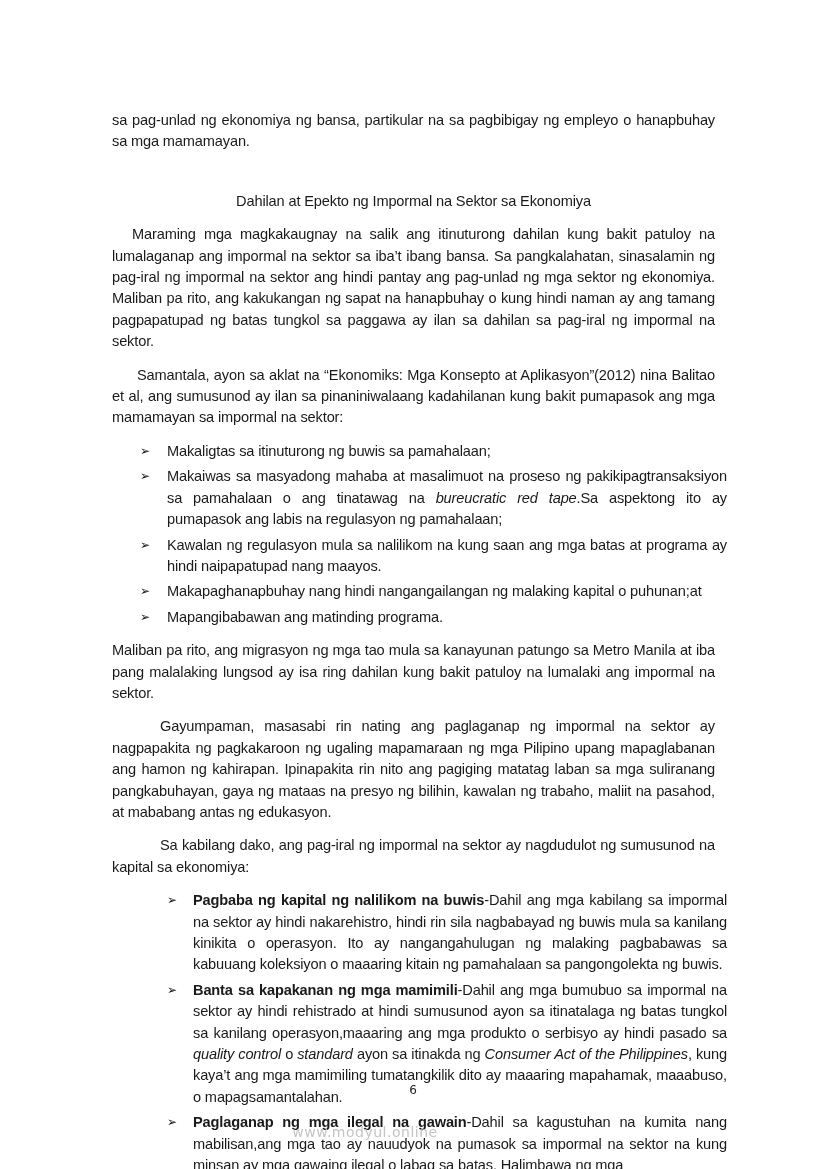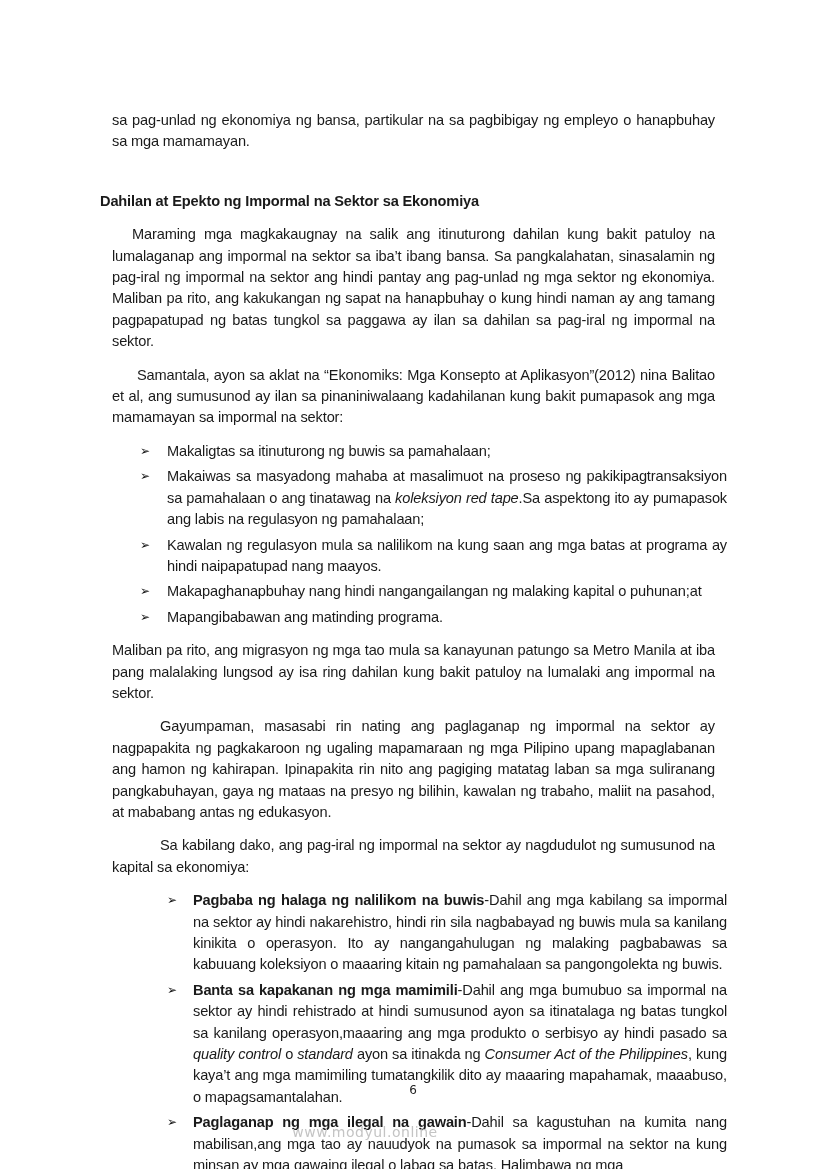--- a/index.html
+++ b/index.html
@@ -5,21 +5,21 @@
   html, body { margin: 0; padding: 0; background: #ffffff; }
   body { width: 826px; height: 1169px; position: relative; overflow: hidden; }
   .page {
     position: absolute; left: 100px; top: 98px; width: 627px;
     font-family: "Liberation Sans", sans-serif;
     font-size: 14.6px; line-height: 21.4px; color: #1a1a1a;
     letter-spacing: -0.15px;
   }
   p { margin: 12px; text-align: justify; }
   .gap-lg { height: 26px; }
-  h2 { margin: 0 0 0 0; font-size: 14.6px; font-weight: bold; line-height: 21.4px; }
+  h2 { margin: 0 0 0 0; font-size: 14.6px; font-weight: normal; line-height: 21.4px; text-align: center; }
   .indent1 { text-indent: 20px; }
   .indent2 { text-indent: 25px; }
   .indent3 { text-indent: 48px; }
   .space-above { margin-top: 4px; }
   ul.bullets { list-style: none; margin: 2px 0 0 0; padding: 0; }
   ul.bullets li { position: relative; text-align: justify; margin-bottom: 4px; }
   ul.lvl1 li { padding-left: 67px; }
   ul.lvl1 .arrow { position: absolute; left: 40px; top: 0; }
   ul.lvl2 li { padding-left: 93px; }
   ul.lvl2 .arrow { position: absolute; left: 67px; top: 0; }
@@ -45,21 +45,21 @@
   <p class="indent1">Maraming mga magkakaugnay na salik ang itinuturong dahilan kung bakit patuloy na lumalaganap ang impormal na sektor sa iba’t ibang bansa. Sa pangkalahatan, sinasalamin ng pag-iral ng impormal na sektor ang hindi pantay ang pag-unlad ng mga sektor ng ekonomiya. Maliban pa rito, ang kakukangan ng sapat na hanapbuhay o kung hindi naman ay ang tamang pagpapatupad ng batas tungkol sa paggawa ay ilan sa dahilan sa pag-iral ng impormal na sektor.</p>
   <p class="indent2 space-above">Samantala, ayon sa aklat na “Ekonomiks: Mga Konsepto at Aplikasyon”(2012) nina Balitao et al, ang sumusunod ay ilan sa pinaniniwalaang kadahilanan kung bakit pumapasok ang mga mamamayan sa impormal na sektor:</p>
 
   <ul class="bullets lvl1">
     <li>
       <span class="arrow">➢</span>
       <span>Makaligtas sa itinuturong ng buwis sa pamahalaan;</span>
     </li>
     <li>
       <span class="arrow">➢</span>
-      <span>Makaiwas sa masyadong mahaba at masalimuot na proseso ng pakikipagtransaksiyon sa pamahalaan o ang tinatawag na </span><i>koleksiyon red tape</i><span>.Sa aspektong ito ay pumapasok ang labis na regulasyon ng pamahalaan;</span>
+      <span>Makaiwas sa masyadong mahaba at masalimuot na proseso ng pakikipagtransaksiyon sa pamahalaan o ang tinatawag na </span><i>bureucratic red tape</i><span>.Sa aspektong ito ay pumapasok ang labis na regulasyon ng pamahalaan;</span>
     </li>
     <li>
       <span class="arrow">➢</span>
       <span>Kawalan ng regulasyon mula sa nalilikom na kung saan  ang mga batas at programa ay hindi naipapatupad nang maayos.</span>
     </li>
     <li>
       <span class="arrow">➢</span>
       <span>Makapaghanapbuhay nang hindi nangangailangan ng malaking kapital o puhunan;at</span>
     </li>
     <li>
@@ -68,21 +68,21 @@
     </li>
   </ul>
 
   <p>Maliban pa rito, ang migrasyon ng mga tao mula sa kanayunan patungo sa Metro Manila at iba pang malalaking lungsod ay isa ring dahilan kung bakit patuloy na lumalaki ang impormal na sektor.</p>
   <p class="indent3 space-above">Gayumpaman, masasabi rin nating ang paglaganap ng impormal na sektor ay nagpapakita ng pagkakaroon ng ugaling mapamaraan ng mga Pilipino upang mapaglabanan ang hamon ng kahirapan. Ipinapakita rin nito ang pagiging matatag laban sa mga suliranang pangkabuhayan, gaya ng mataas na presyo ng bilihin, kawalan ng trabaho, maliit na pasahod, at mababang antas ng edukasyon.</p>
   <p class="indent3 space-above">Sa kabilang dako, ang pag-iral ng impormal na sektor ay nagdudulot ng sumusunod na kapital sa ekonomiya:</p>
 
   <ul class="bullets lvl2">
     <li>
       <span class="arrow">➢</span>
-      <b>Pagbaba ng halaga ng nalilikom na buwis</b><span>-Dahil ang mga kabilang sa impormal na sektor ay hindi nakarehistro, hindi rin sila nagbabayad ng buwis mula sa kanilang kinikita o operasyon. Ito ay nangangahulugan ng malaking pagbabawas sa kabuuang koleksiyon o maaaring kitain ng  pamahalaan sa pangongolekta ng buwis.</span>
+      <b>Pagbaba ng kapital ng nalilikom na buwis</b><span>-Dahil ang mga kabilang sa impormal na sektor ay hindi nakarehistro, hindi rin sila nagbabayad ng buwis mula sa kanilang kinikita o operasyon. Ito ay nangangahulugan ng malaking pagbabawas sa kabuuang koleksiyon o maaaring kitain ng  pamahalaan sa pangongolekta ng buwis.</span>
     </li>
     <li>
       <span class="arrow">➢</span>
       <b>Banta sa kapakanan ng mga mamimili</b><span>-Dahil ang mga bumubuo sa impormal na sektor ay hindi rehistrado at hindi sumusunod ayon sa itinatalaga ng batas tungkol sa kanilang operasyon,maaaring ang mga produkto o serbisyo ay hindi pasado sa </span><i>quality control</i><span> o </span><i>standard</i><span> ayon sa itinakda ng </span><i>Consumer Act of the Philippines</i><span>, kung kaya’t ang mga mamimiling tumatangkilik dito ay maaaring mapahamak, maaabuso, o mapagsamantalahan.</span>
     </li>
     <li>
       <span class="arrow">➢</span>
       <b>Paglaganap ng mga ilegal na gawain</b><span>-Dahil sa kagustuhan na kumita nang mabilisan,ang mga tao ay nauudyok na pumasok sa impormal  na sektor na kung minsan ay mga gawaing ilegal o labag sa batas. Halimbawa ng mga</span>
     </li>
   </ul>

